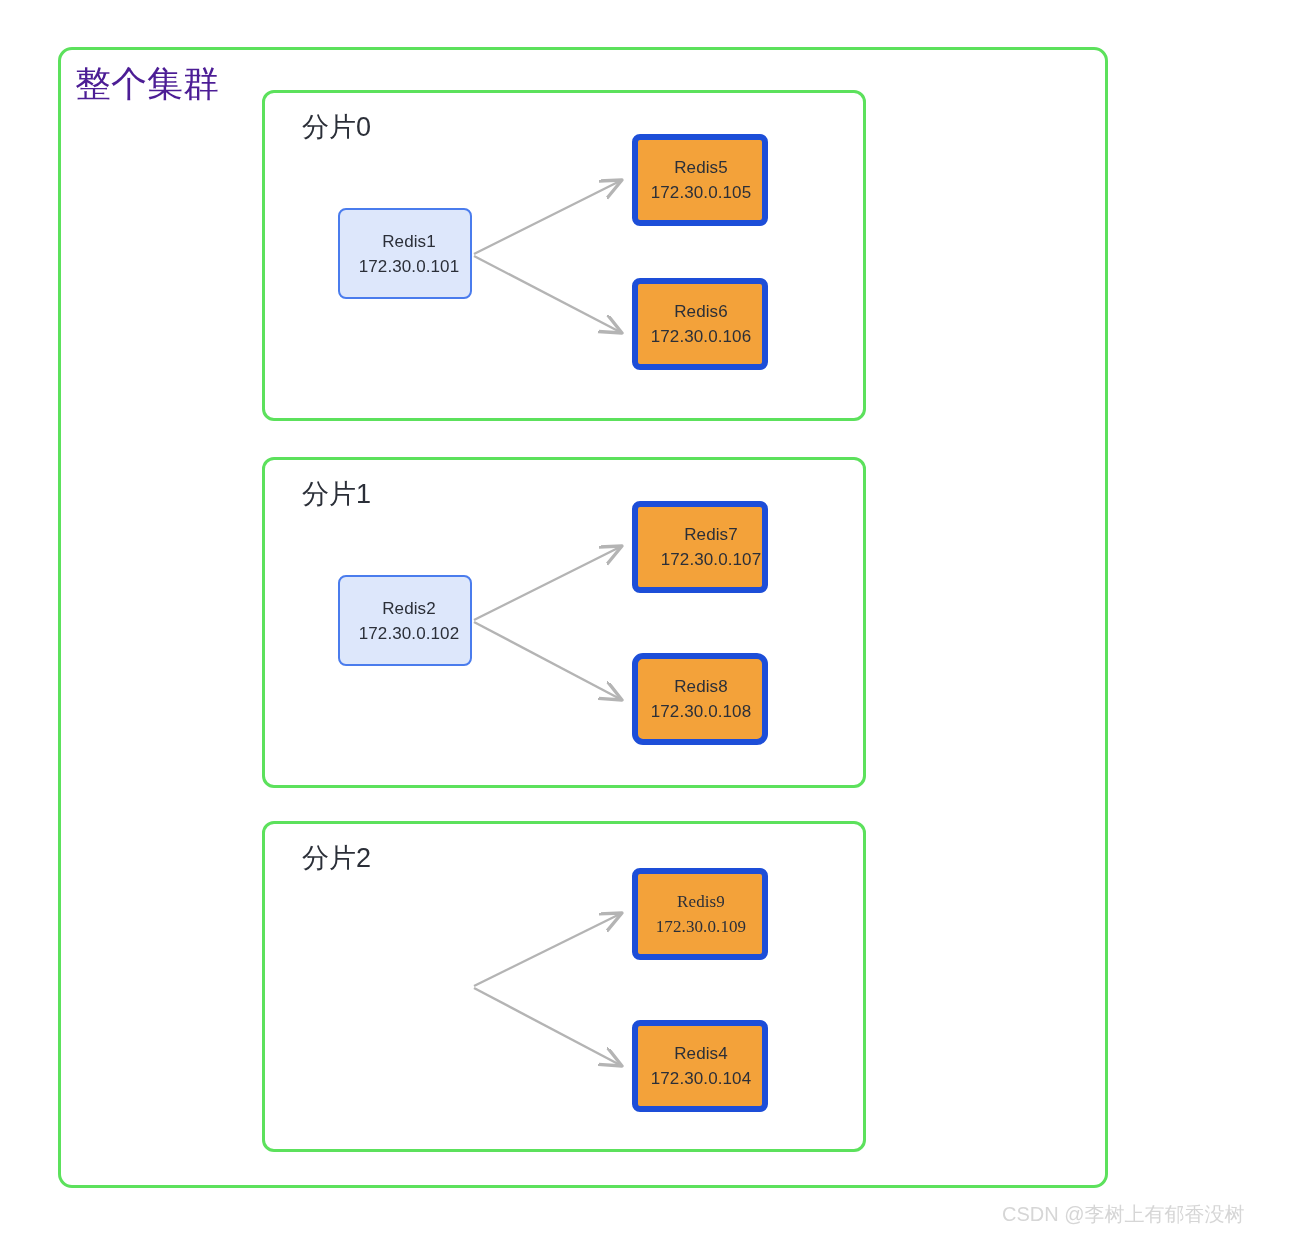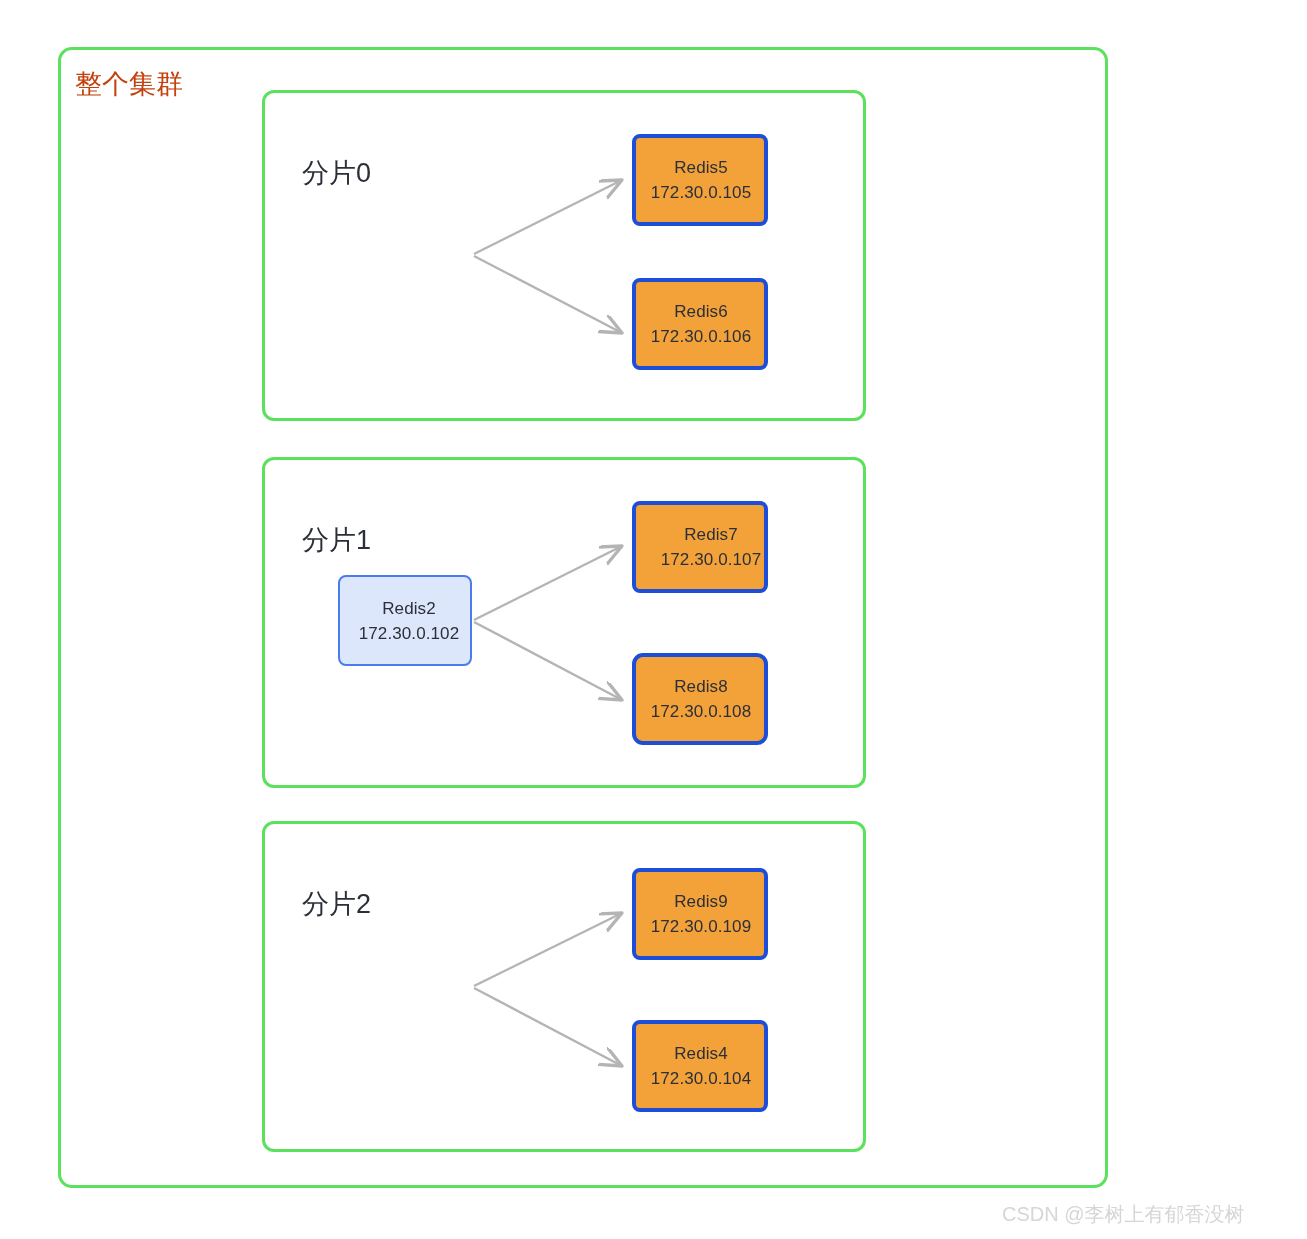--- a/index.html
+++ b/index.html
@@ -29,23 +29,23 @@
     height: 1141px;
     border: 3px solid #5ce15c;
     border-radius: 14px;
     box-sizing: border-box;
     background: transparent;
   }
   .cluster-label {
     position: absolute;
     left: 75px;
     top: 67px;
-    font-size: 27px;
+    font-size: 36px;
     line-height: 34px;
-    color: #c2410c;
+    color: #4c1d95;
     white-space: nowrap;
   }
 
   
   .shard-panel {
     position: absolute;
     left: 262px;
     width: 604px;
     border: 3px solid #5ce15c;
     border-radius: 12px;
@@ -56,21 +56,20 @@
   #shard-panel-1 { top: 457px; height: 331px; }
   #shard-panel-2 { top: 821px; height: 331px; }
 
   .shard-label {
     position: absolute;
     left: 302px;
     font-size: 27px;
     line-height: 34px;
     color: #2b2f38;
     white-space: nowrap;
-    margin-top: 46px;
   }
   #shard-label-0 { top: 110px; }
   #shard-label-1 { top: 477px; }
   #shard-label-2 { top: 841px; }
 
   
   .node {
     position: absolute;
     box-sizing: border-box;
     border-radius: 8px;
@@ -86,39 +85,39 @@
   }
   .node.master {
     background: #dde7fb;
     border: 2px solid #4a7ced;
     width: 134px;
     height: 91px;
     left: 338px;
   }
   .node.replica {
     background: #f3a23a;
-    border: 4px solid #1d4ed8;
+    border: 6px solid #1d4ed8;
     width: 136px;
     height: 92px;
     left: 632px;
   }
   .node .node-name { display: block; }
   .node .node-ip { display: block; }
 
   
   #node-redis1 { top: 208px; }
   #node-redis2 { top: 575px; }
   #node-redis3 { top: 941px; }
 
   
   #node-redis5 { top: 134px; }
   #node-redis6 { top: 278px; }
   #node-redis7 { top: 501px; padding-left: 20px; }
   #node-redis8 { top: 653px; border-radius: 11px; }
-  #node-redis9 { top: 868px; }
+  #node-redis9 { top: 868px; font-family: Liberation Serif, serif; }
   #node-redis4 { top: 1020px; }
 
   
   .node.master .node-name,
   .node.master .node-ip { padding-left: 8px; }
   .node.replica .node-name,
   .node.replica .node-ip { padding-left: 2px; }
 
   
   .edges {
@@ -145,20 +144,24 @@
 <body>
 
 <div id="canvas">
 
   <div class="cluster-frame"></div>
   <div class="cluster-label">整个集群</div>
 
   <div class="shard-panel" id="shard-panel-0"></div>
   <div class="shard-label" id="shard-label-0">分片0</div>
 
+  <div class="node master" id="node-redis1">
+    <span class="node-name">Redis1</span>
+    <span class="node-ip">172.30.0.101</span>
+  </div>
   <div class="node replica" id="node-redis5">
     <span class="node-name">Redis5</span>
     <span class="node-ip">172.30.0.105</span>
   </div>
   <div class="node replica" id="node-redis6">
     <span class="node-name">Redis6</span>
     <span class="node-ip">172.30.0.106</span>
   </div>
 
   <div class="shard-panel" id="shard-panel-1"></div>

